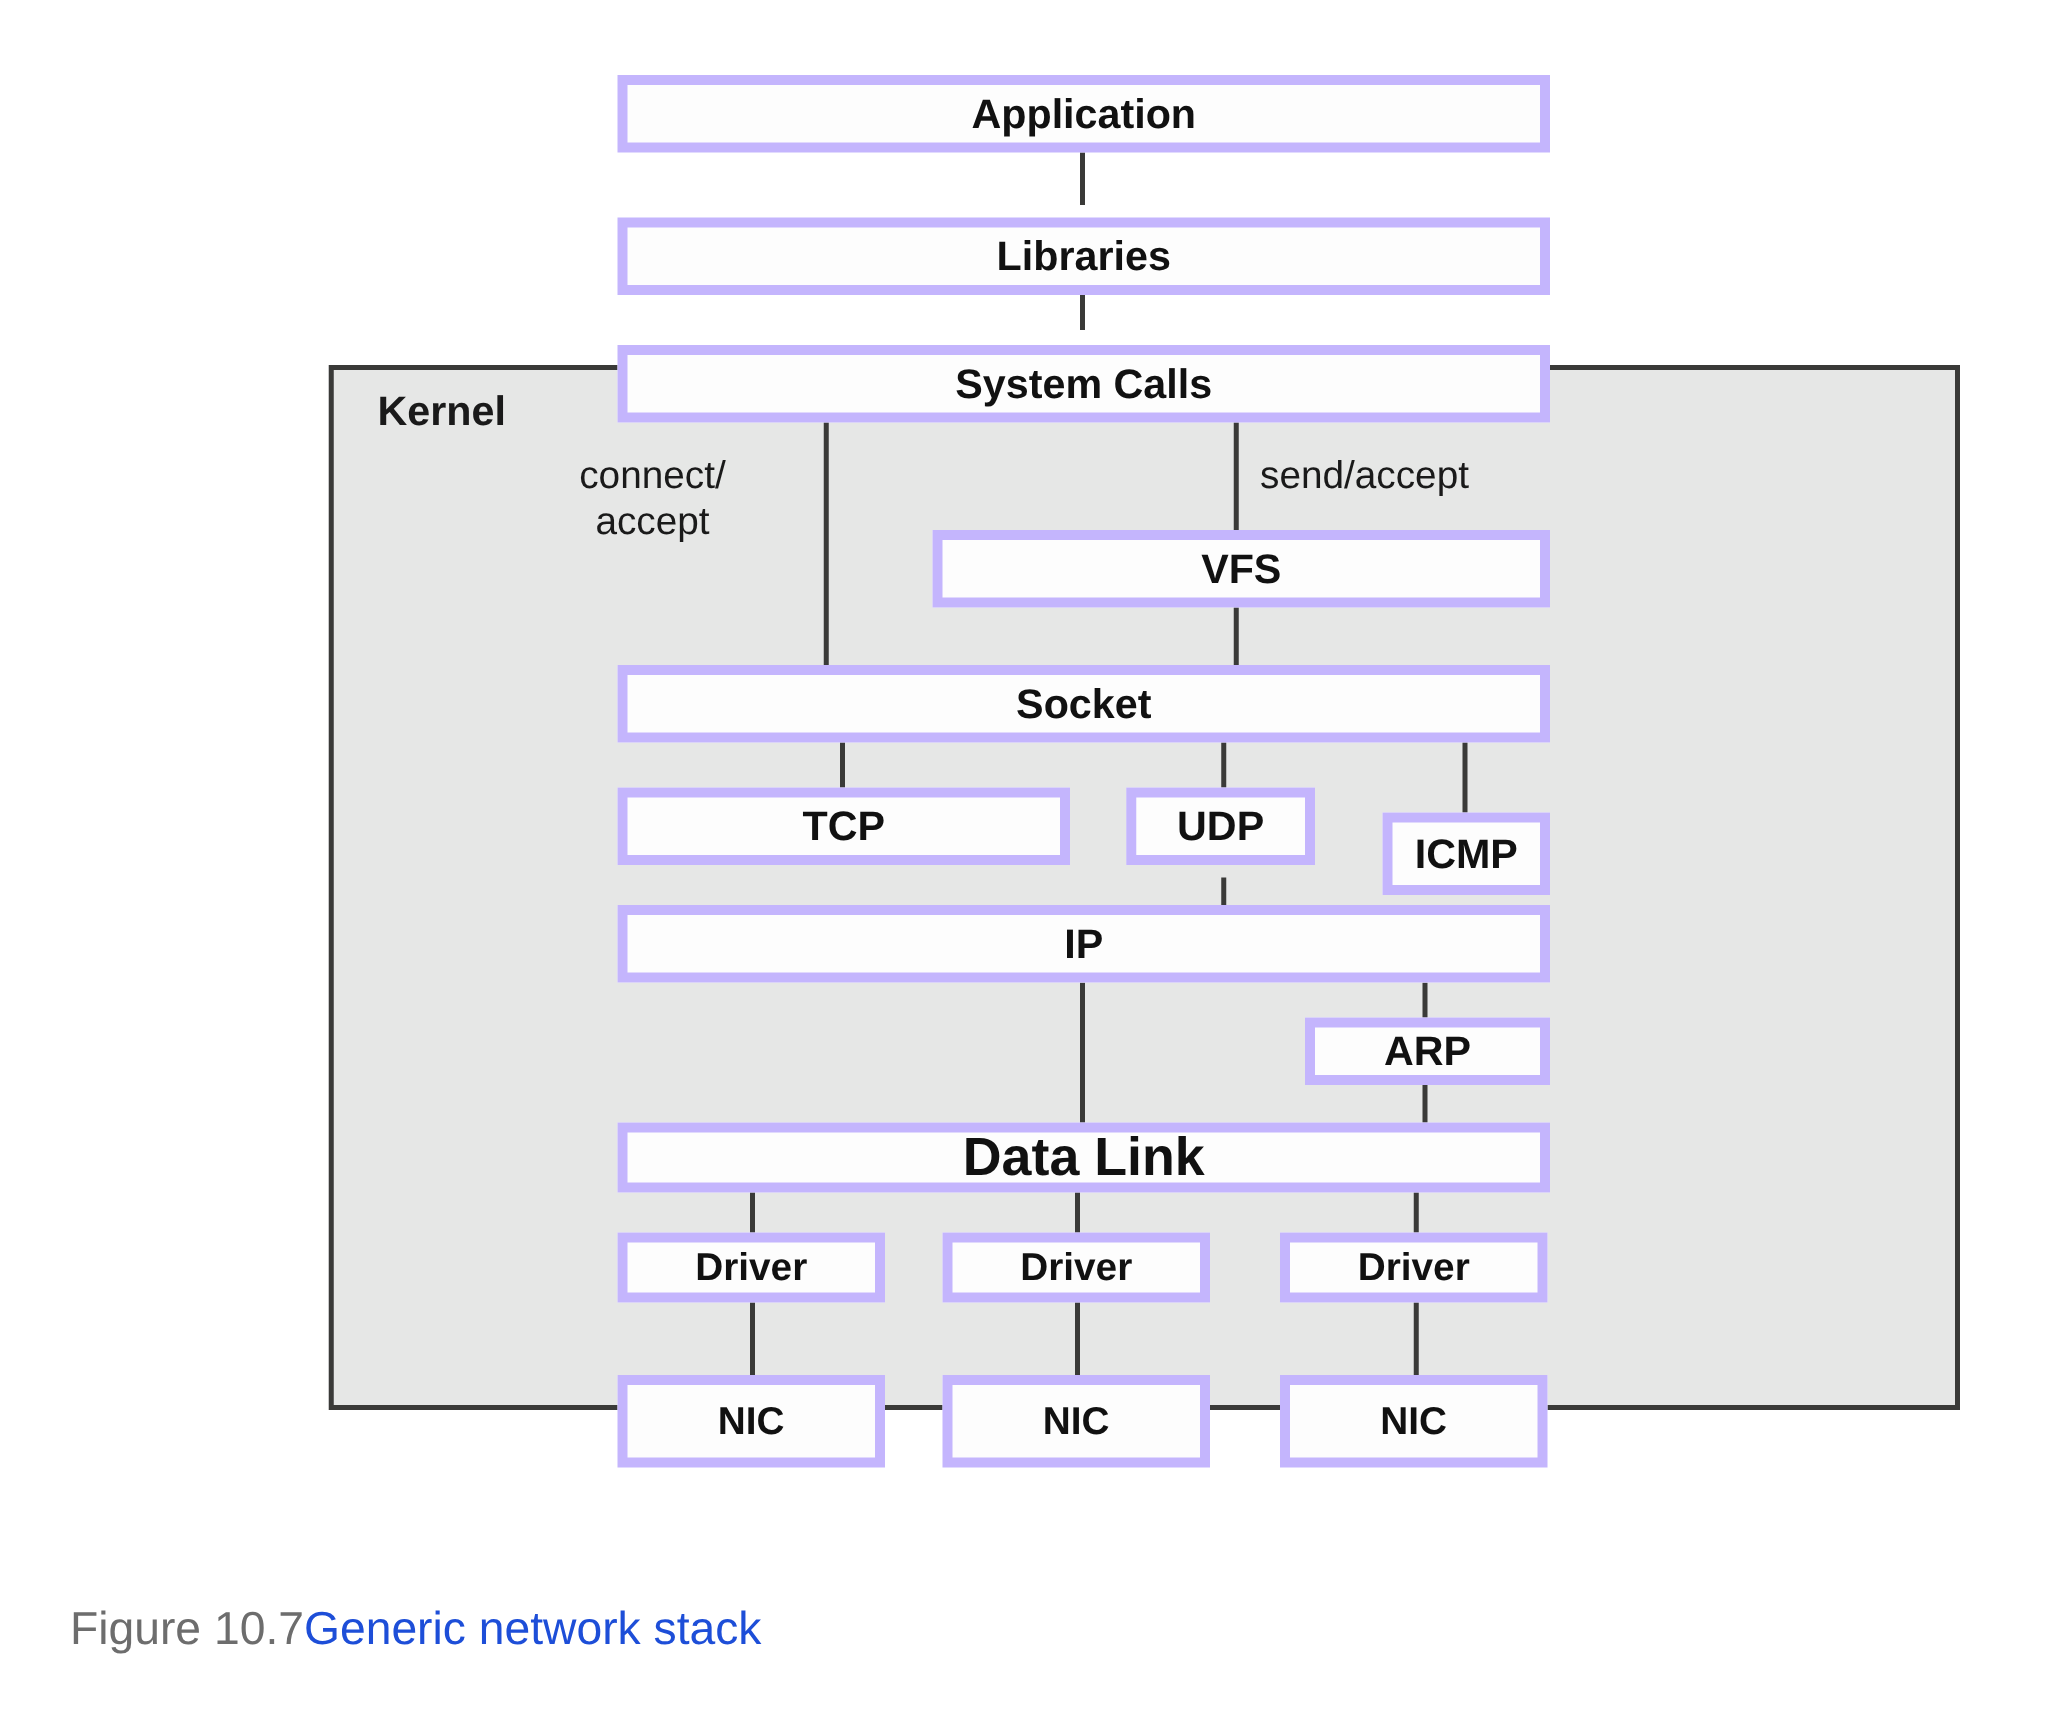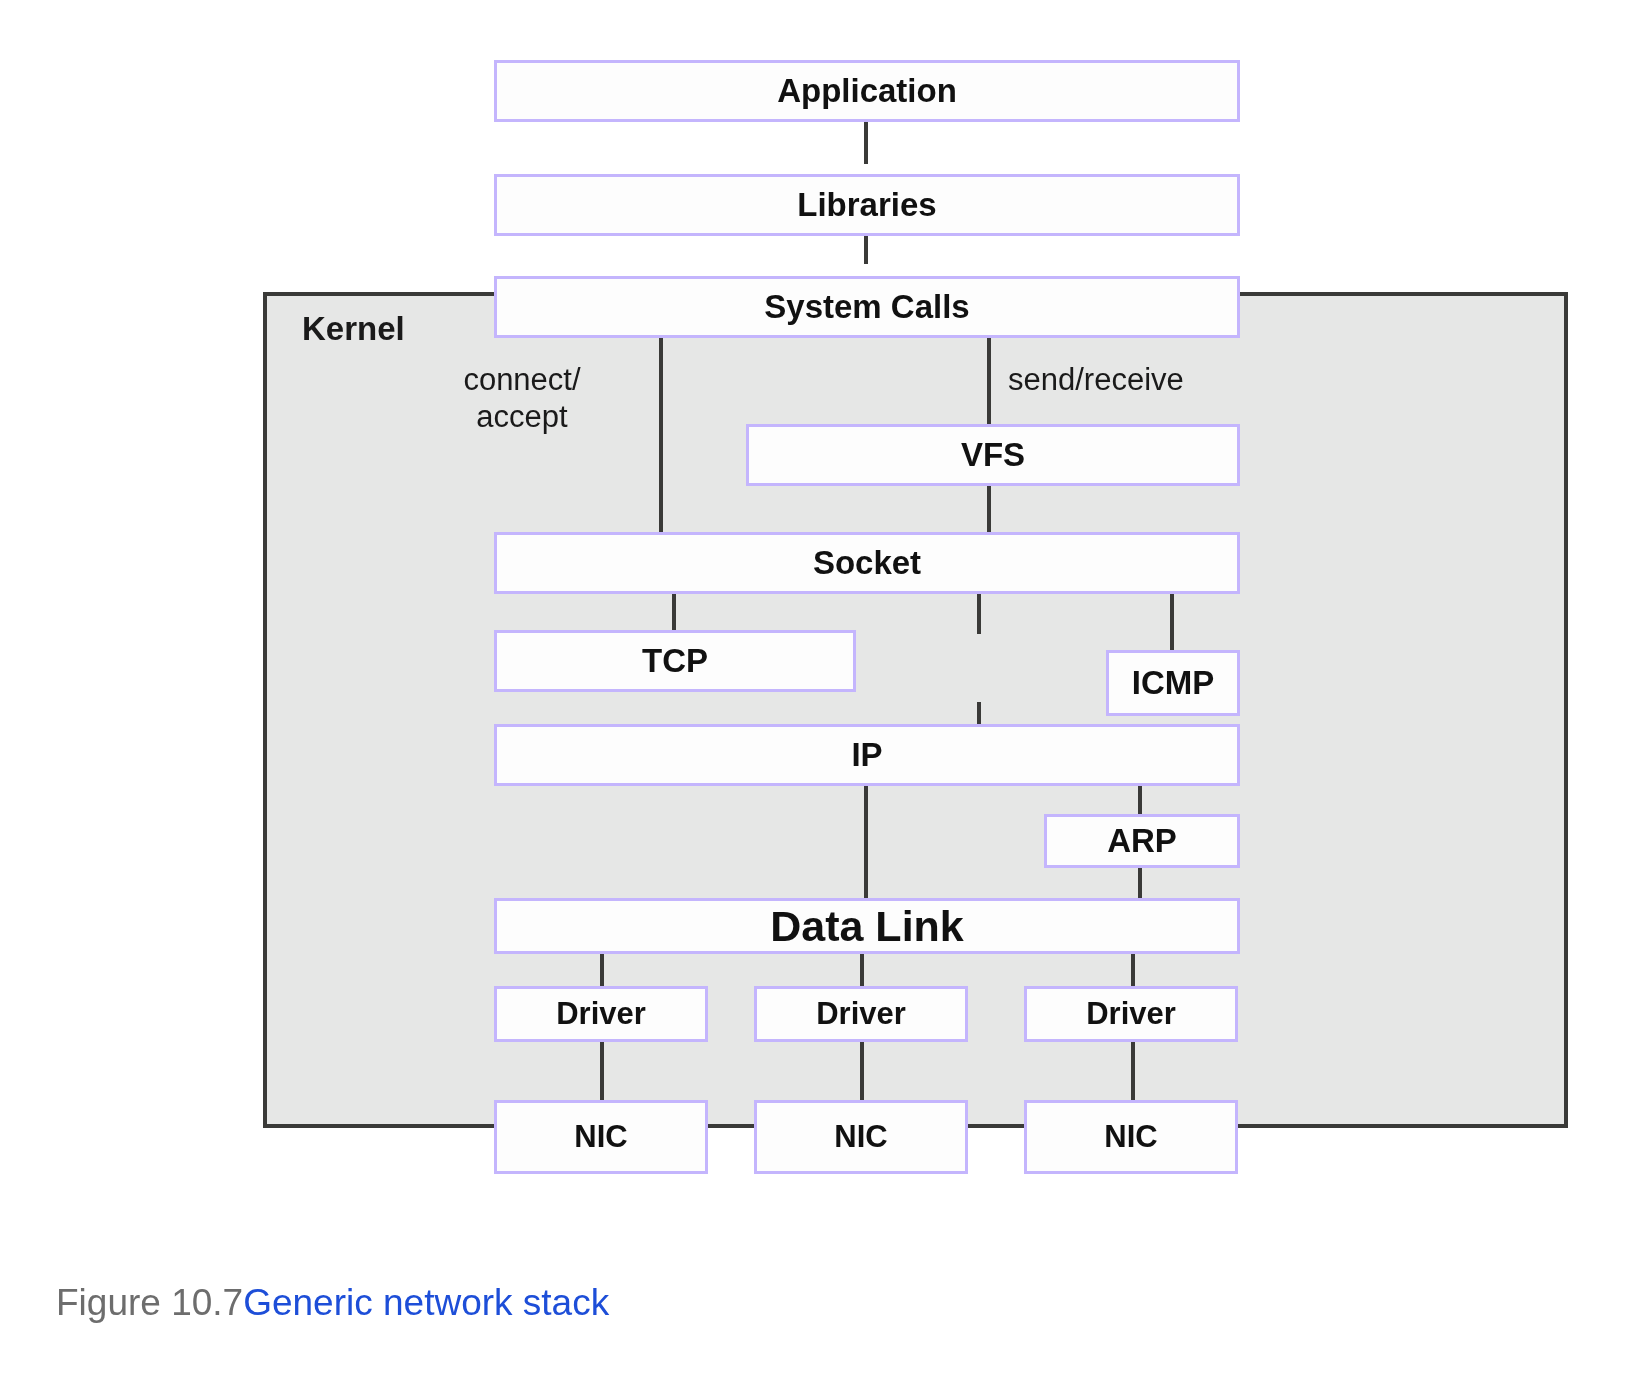--- a/index.html
+++ b/index.html
@@ -36,21 +36,21 @@
     font-weight: bold;
     color: #1a1a1a;
     z-index: 6;
     white-space: nowrap;
   }
 
   
   .dbox {
     position: absolute;
     background: #fdfdfd;
-    border: 3px solid #c4b5fd;
+    border: 8px solid #c4b5fd;
     box-sizing: border-box;
     display: flex;
     align-items: center;
     justify-content: center;
     color: #111111;
     font-weight: bold;
     z-index: 5;
     white-space: nowrap;
   }
   .dbox.raised { z-index: 7; }
@@ -151,20 +151,23 @@
   </div>
 
   <div class="dbox" style="left:494px; top:532px; width:746px; height:62px; font-size:33px;">
     <span>Socket</span>
   </div>
 
   <div class="dbox" style="left:494px; top:630px; width:362px; height:62px; font-size:33px;">
     <span>TCP</span>
   </div>
 
+  <div class="dbox" style="left:901px; top:630px; width:151px; height:62px; font-size:33px;">
+    <span>UDP</span>
+  </div>
 
   <div class="dbox raised" style="left:1106px; top:650px; width:134px; height:66px; font-size:33px;">
     <span>ICMP</span>
   </div>
 
   <div class="dbox" style="left:494px; top:724px; width:746px; height:62px; font-size:33px;">
     <span>IP</span>
   </div>
 
   <div class="dbox raised" style="left:1044px; top:814px; width:196px; height:54px; font-size:33px;">
@@ -195,19 +198,19 @@
     <span>NIC</span>
   </div>
 
   <div class="dbox raised" style="left:1024px; top:1100px; width:214px; height:74px; font-size:31px;">
     <span>NIC</span>
   </div>
 
   <div class="edge-label right-align" style="left:399px; top:362px; width:246px; font-size:31px;">connect/
 accept</div>
 
-  <div class="edge-label left-align" style="left:1008px; top:362px; width:300px; font-size:31px;">send/receive</div>
+  <div class="edge-label left-align" style="left:1008px; top:362px; width:300px; font-size:31px;">send/accept</div>
 
   <div class="caption" style="left:56px; top:1282px; font-size:37px;">
     <span class="cap-num">Figure 10.7</span><span class="cap-title">Generic network stack</span>
   </div>
 
 </div>
 
 </body></html>

